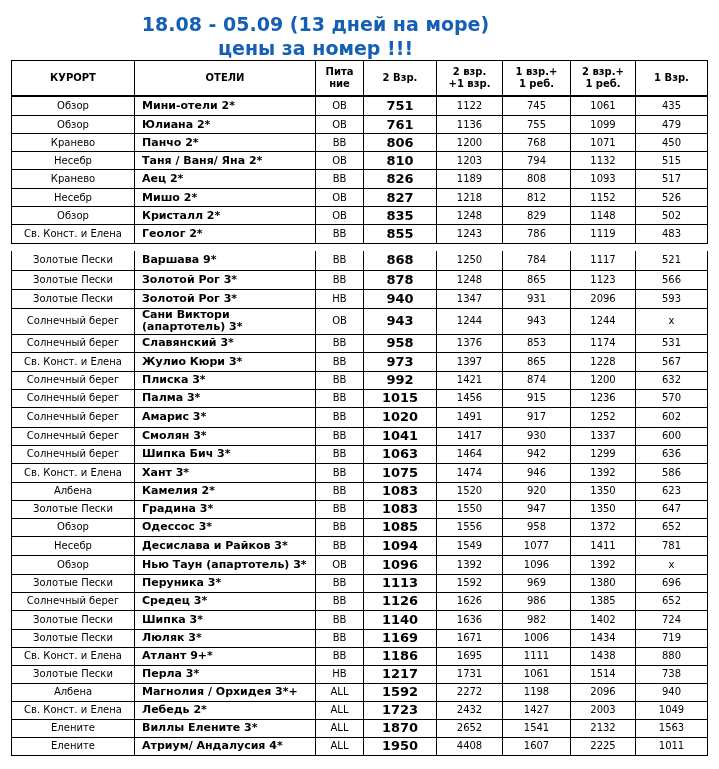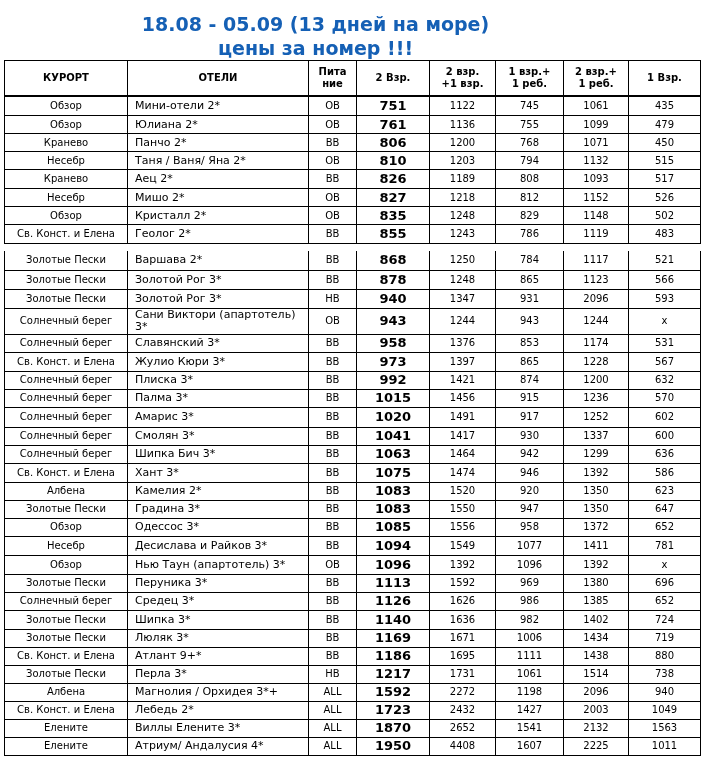--- a/index.html
+++ b/index.html
@@ -1,24 +1,24 @@
 <!DOCTYPE html>
 <html><head>
 <meta charset="utf-8">
 <style>
   html, body { margin: 0; padding: 0; background: #ffffff; }
   body { width: 719px; height: 769px; position: relative; overflow: hidden; font-family: "DejaVu Sans", sans-serif; color: #000; }
   .title { position: absolute; left: 0; width: 631px; text-align: center; color: #1560b5; font-weight: bold; font-size: 19px; line-height: 22px; font-family: "DejaVu Sans", sans-serif; }
   .title.t1 { top: 13px; }
   .title.t2 { top: 37px; }
-  table { position: absolute; left: 4px; border-collapse: collapse; table-layout: fixed; width: 666px; }
+  table { position: absolute; left: 11px; border-collapse: collapse; table-layout: fixed; width: 666px; }
   td, th { border: 1px solid #000; padding: 0; text-align: center; vertical-align: middle; overflow: hidden; white-space: nowrap; }
   th { font-weight: bold; font-size: 10px; line-height: 12px; height: 34px; }
   td { font-size: 10px; line-height: 12px; }
-  td.hotel { text-align: left; padding-left: 7px; font-weight: normal; font-size: 11px; white-space: normal; }
+  td.hotel { text-align: left; padding-left: 7px; font-weight: bold; font-size: 11px; white-space: normal; }
   td.price2 { font-weight: bold; font-size: 13px; }
   #tbl-head { top: 60px; }
   #tbl-block1 { top: 96px; }
   #tbl-block2 { top: 251px; border-top: none; }
   #tbl-block2 tr:first-child td { border-top: none; }
   col.c1 { width: 123px; }
   col.c2 { width: 181px; }
   col.c3 { width: 48px; }
   col.c4 { width: 73px; }
   col.c5 { width: 66px; }
@@ -159,21 +159,21 @@
       <col class="c3">
       <col class="c4">
       <col class="c5">
       <col class="c6">
       <col class="c7">
       <col class="c8">
     </colgroup>
   <tbody id="body2">
       <tr style="height: 19px;">
         <td>Золотые Пески</td>
-        <td class="hotel">Варшава 2*</td>
+        <td class="hotel">Варшава 9*</td>
         <td>ВВ</td>
         <td class="price2">868</td>
         <td>1250</td>
         <td>784</td>
         <td>1117</td>
         <td>521</td>
       </tr>
       <tr style="height: 19px;">
         <td>Золотые Пески</td>
         <td class="hotel">Золотой Рог 3*</td>

